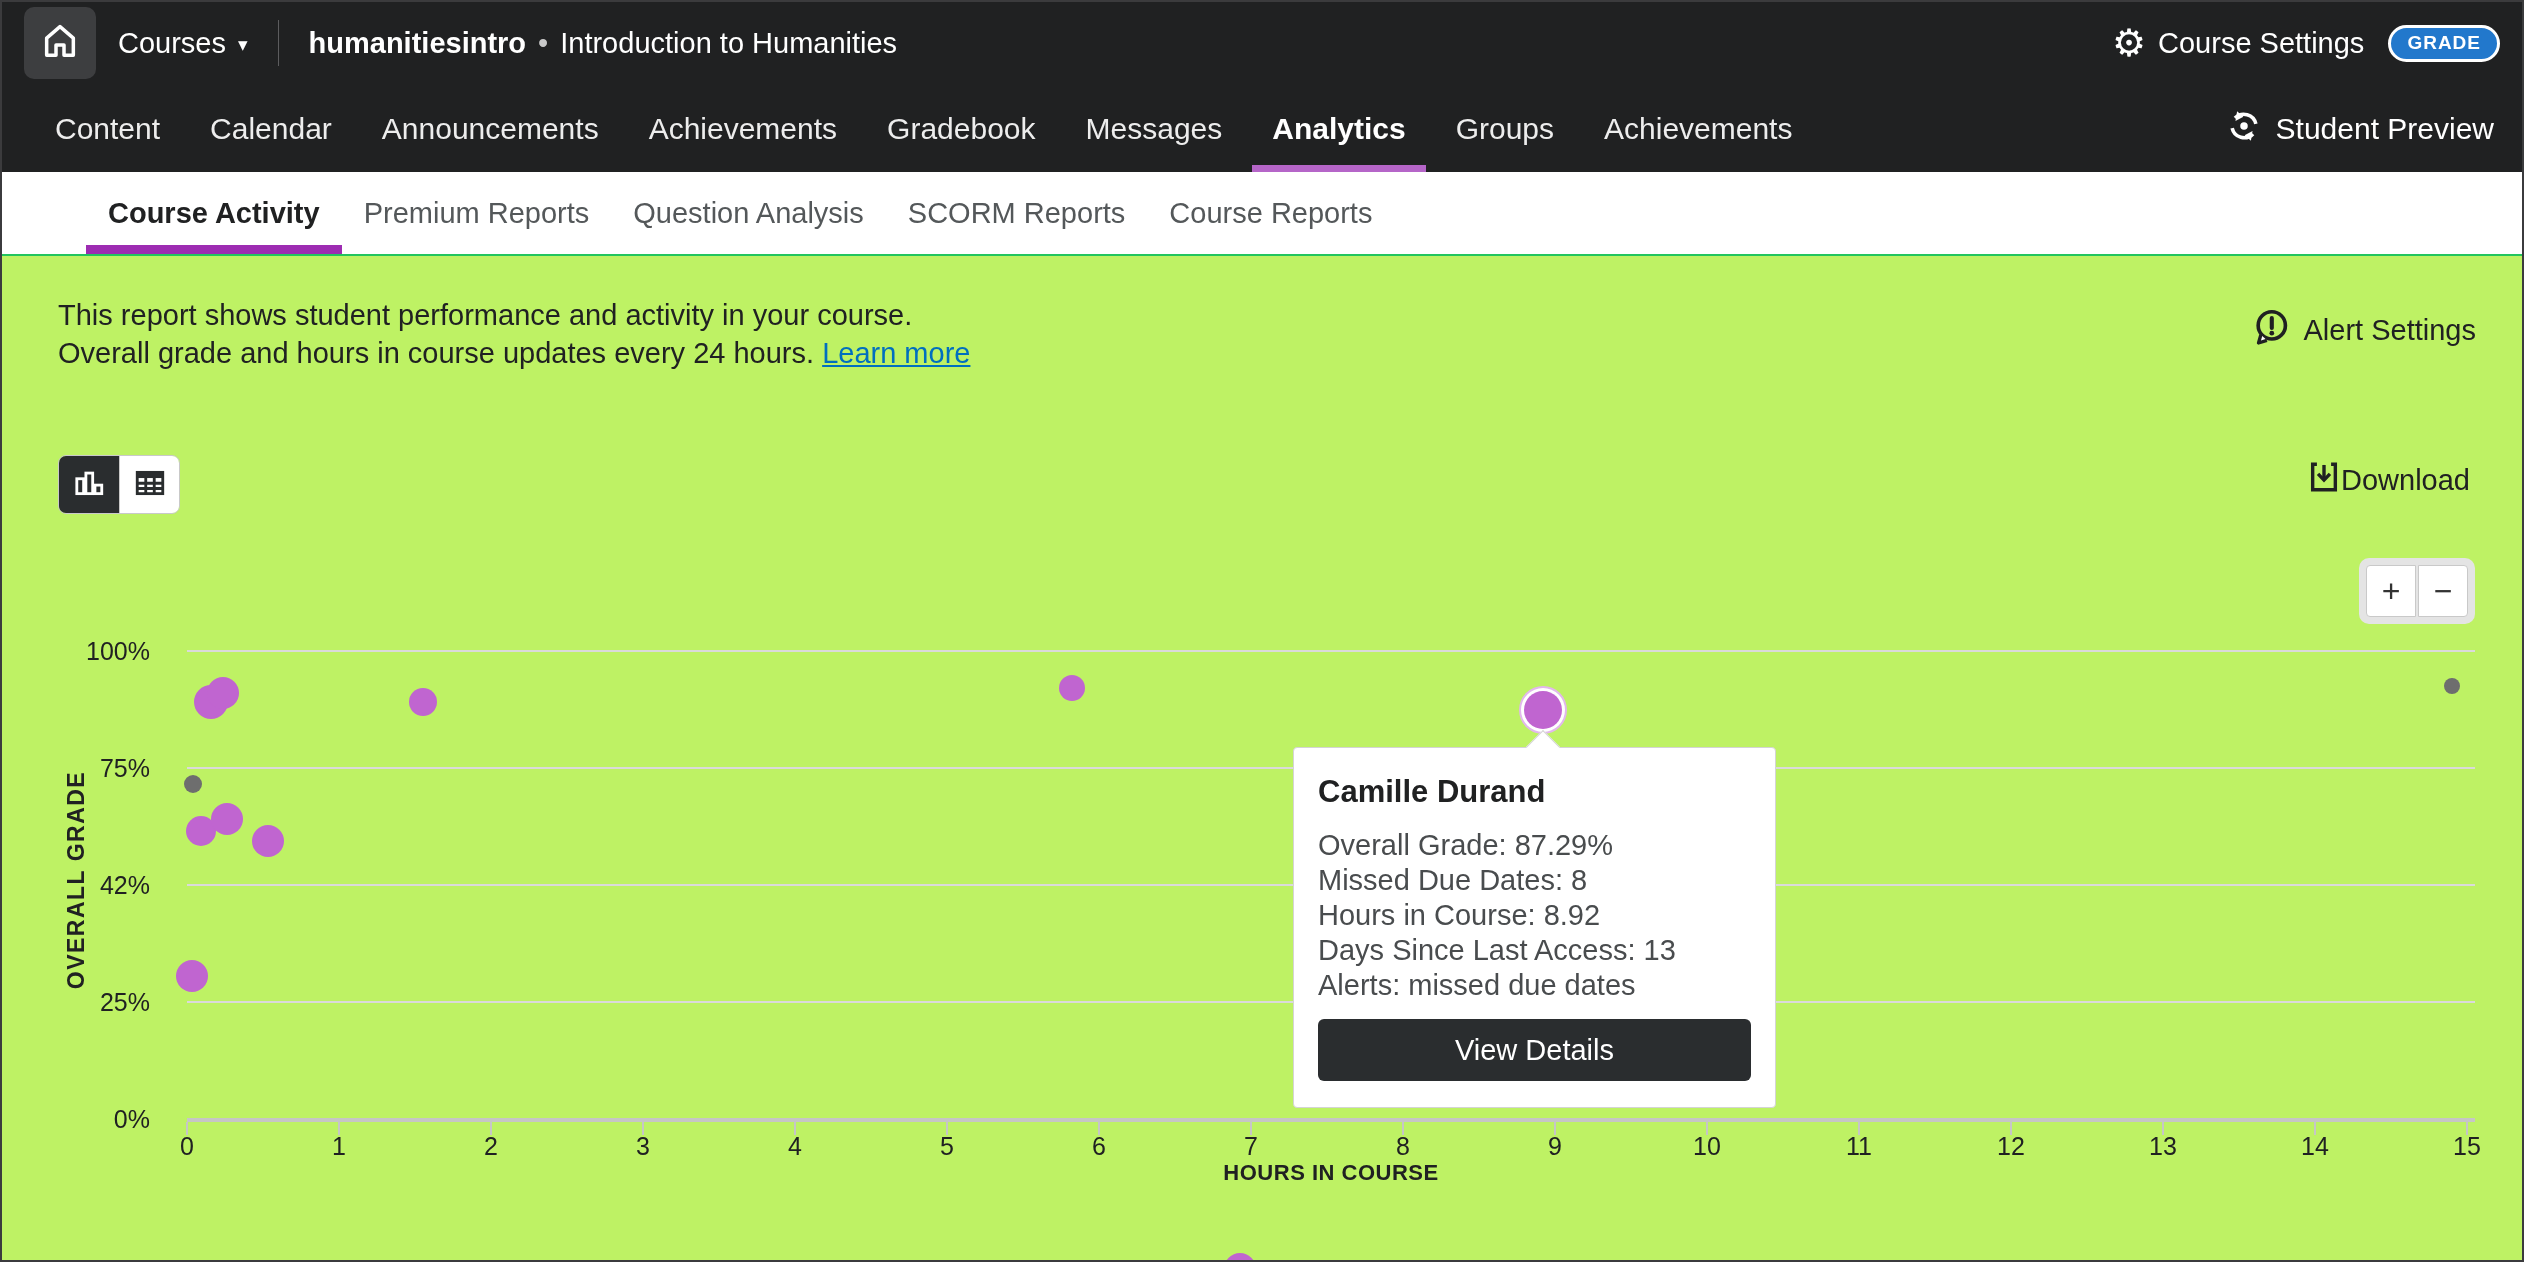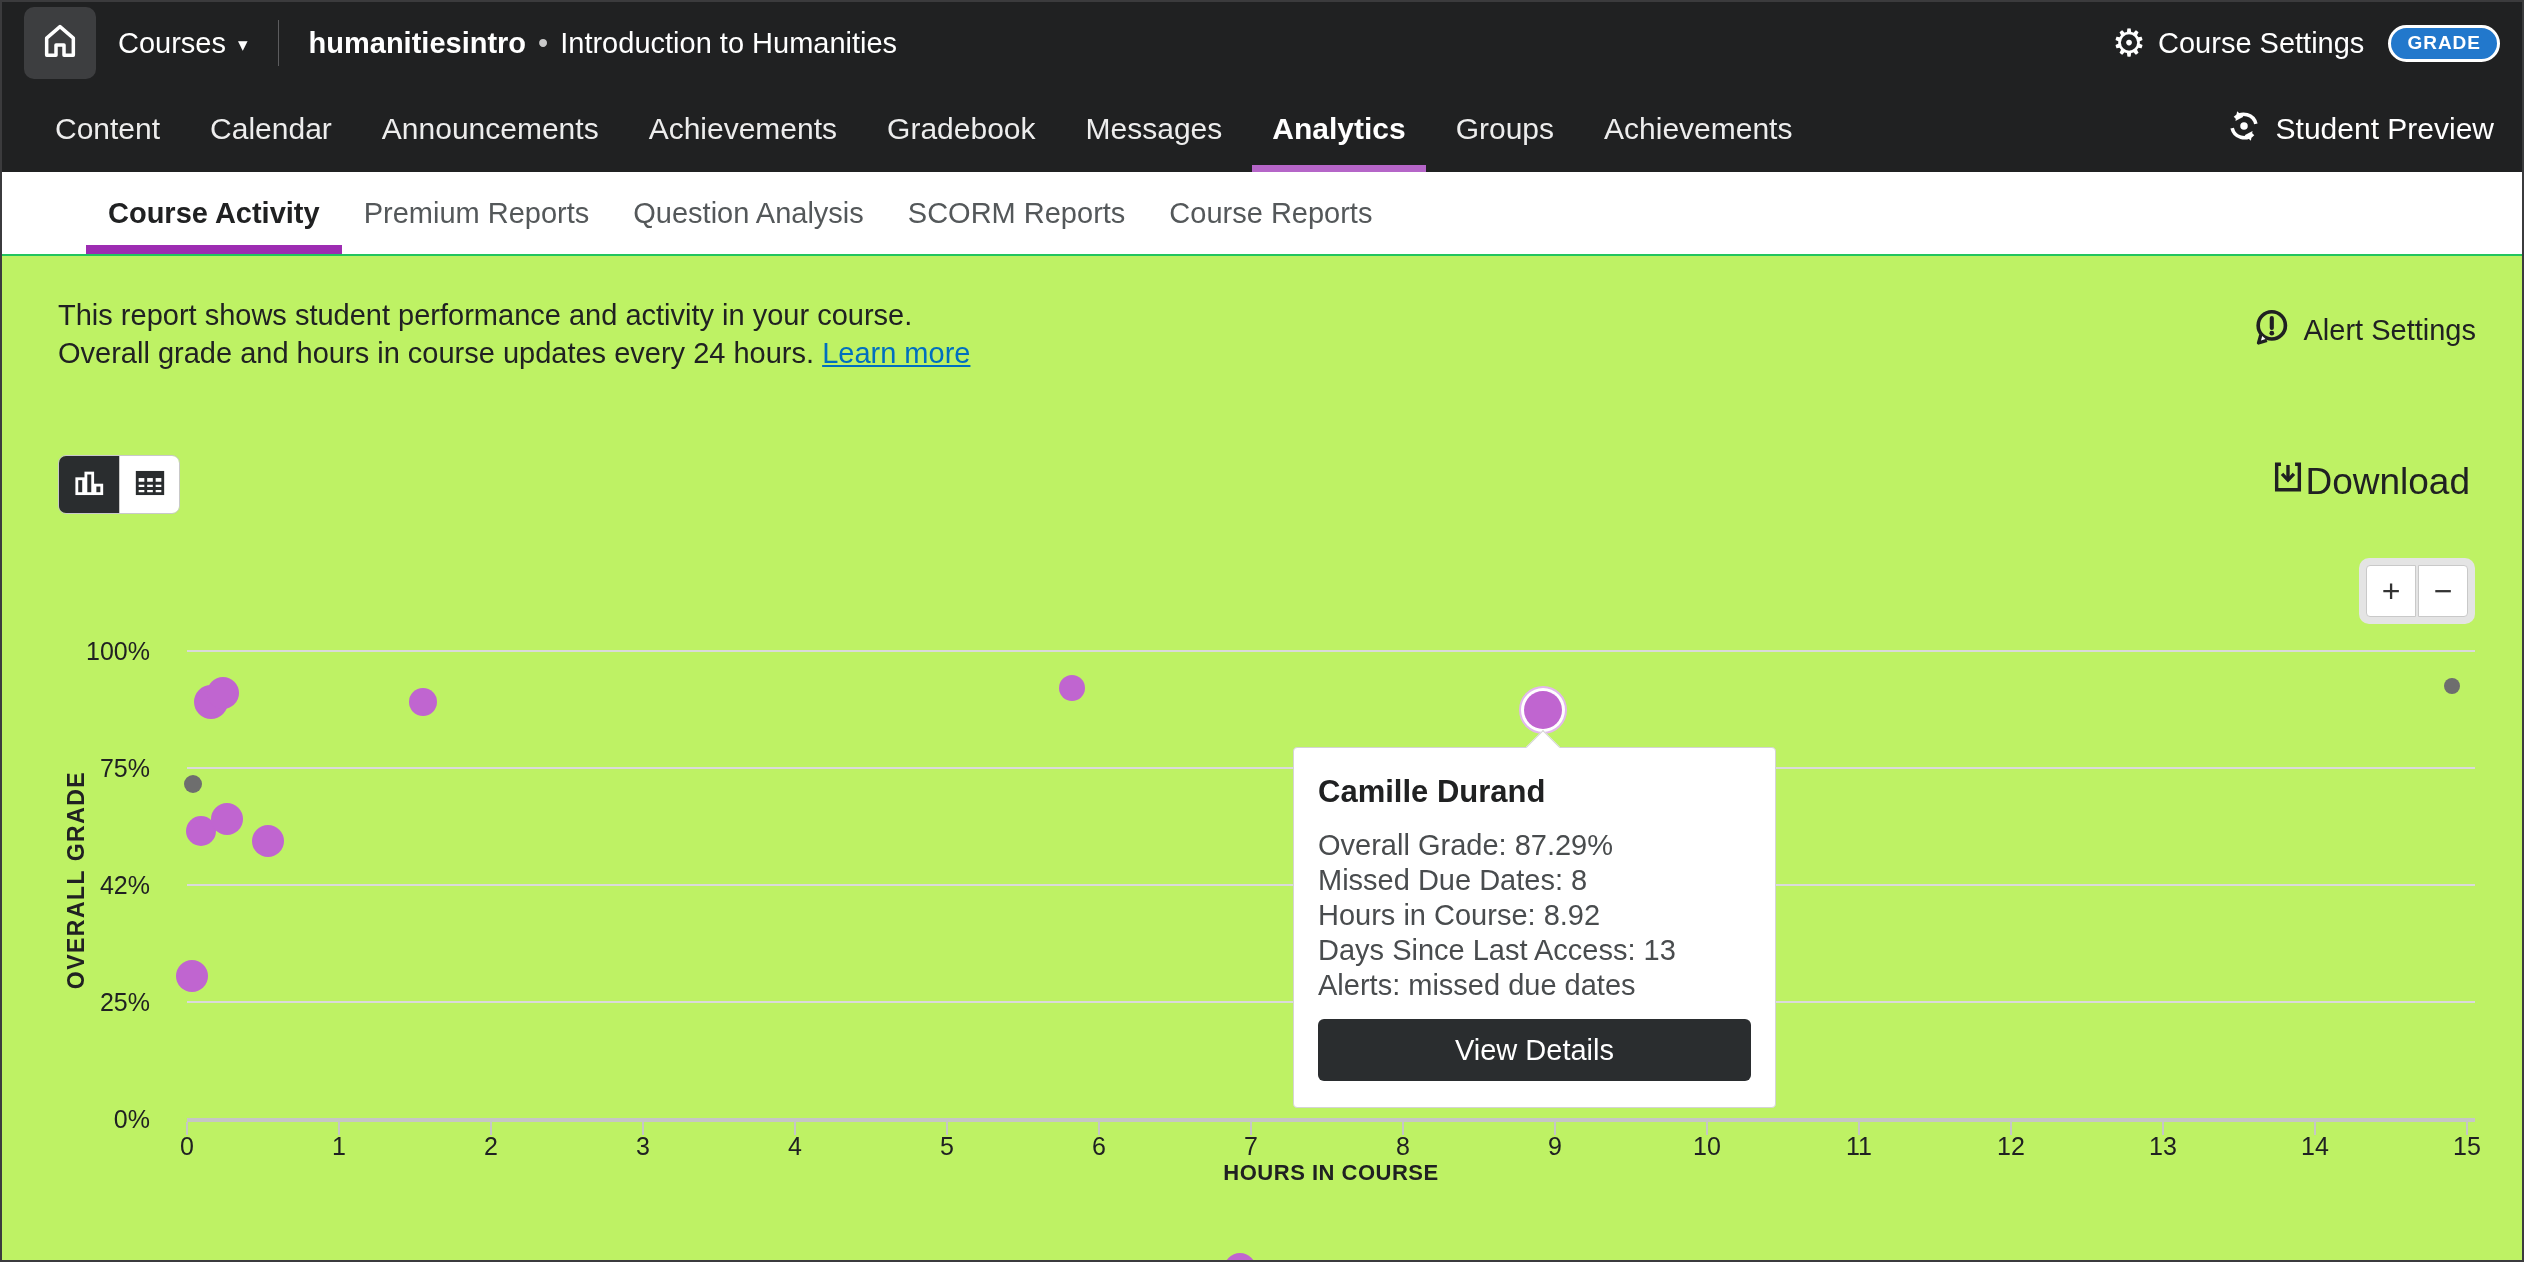--- a/index.html
+++ b/index.html
@@ -37,21 +37,21 @@
   
   .report-info { position:absolute; top:296px; left:58px; font-size:29px; color:#202122; line-height:38px; }
   .learn-more { color:#006fbf; text-decoration:underline; cursor:pointer; }
   .alert-settings { position:absolute; top:308px; right:48px; display:flex; align-items:center; gap:14px; font-size:29px; color:#202122; cursor:pointer; }
 
   
   .view-toggle { position:absolute; top:455px; left:58px; display:flex; border:1px solid #c9c9c9; border-radius:8px; overflow:hidden; }
   .toggle-btn { width:60px; height:57px; display:flex; align-items:center; justify-content:center; cursor:pointer; background:#fff; }
   .toggle-btn.active { background:#2a2d2f; }
   .toggle-btn + .toggle-btn { border-left:1px solid #c9c9c9; }
-  .download-btn { position:absolute; top:460px; right:54px; display:flex; align-items:center; font-size:37px; color:#202122; cursor:pointer; }
+  .download-btn { position:absolute; top:460px; right:54px; display:flex; align-items:center; font-size:29px; color:#202122; cursor:pointer; }
   .zoom-controls { position:absolute; top:558px; right:49px; width:116px; height:66px; background:#e4e4e4; border-radius:10px; display:flex; align-items:center; justify-content:center; gap:2px; z-index:10; }
   .zoom-btn { width:50px; height:52px; background:#fff; border:1px solid #c9c9c9; font-size:32px; color:#333; line-height:1; cursor:pointer; font-family:"Liberation Sans",sans-serif; }
   .zoom-btn.zin { border-radius:4px 0 0 4px; }
   .zoom-btn.zout { border-radius:0 4px 4px 0; }
 
   
   .chart { position:absolute; top:560px; left:0; width:2524px; height:702px; }
   .gridline { position:absolute; left:187px; width:2288px; height:2px; background:#dadada; }
   .gridline.axisline { height:4px; background:#c6c6c6; }
   .ytick { position:absolute; left:40px; width:110px; text-align:right; font-size:25px; color:#202122; height:30px; line-height:30px; }

